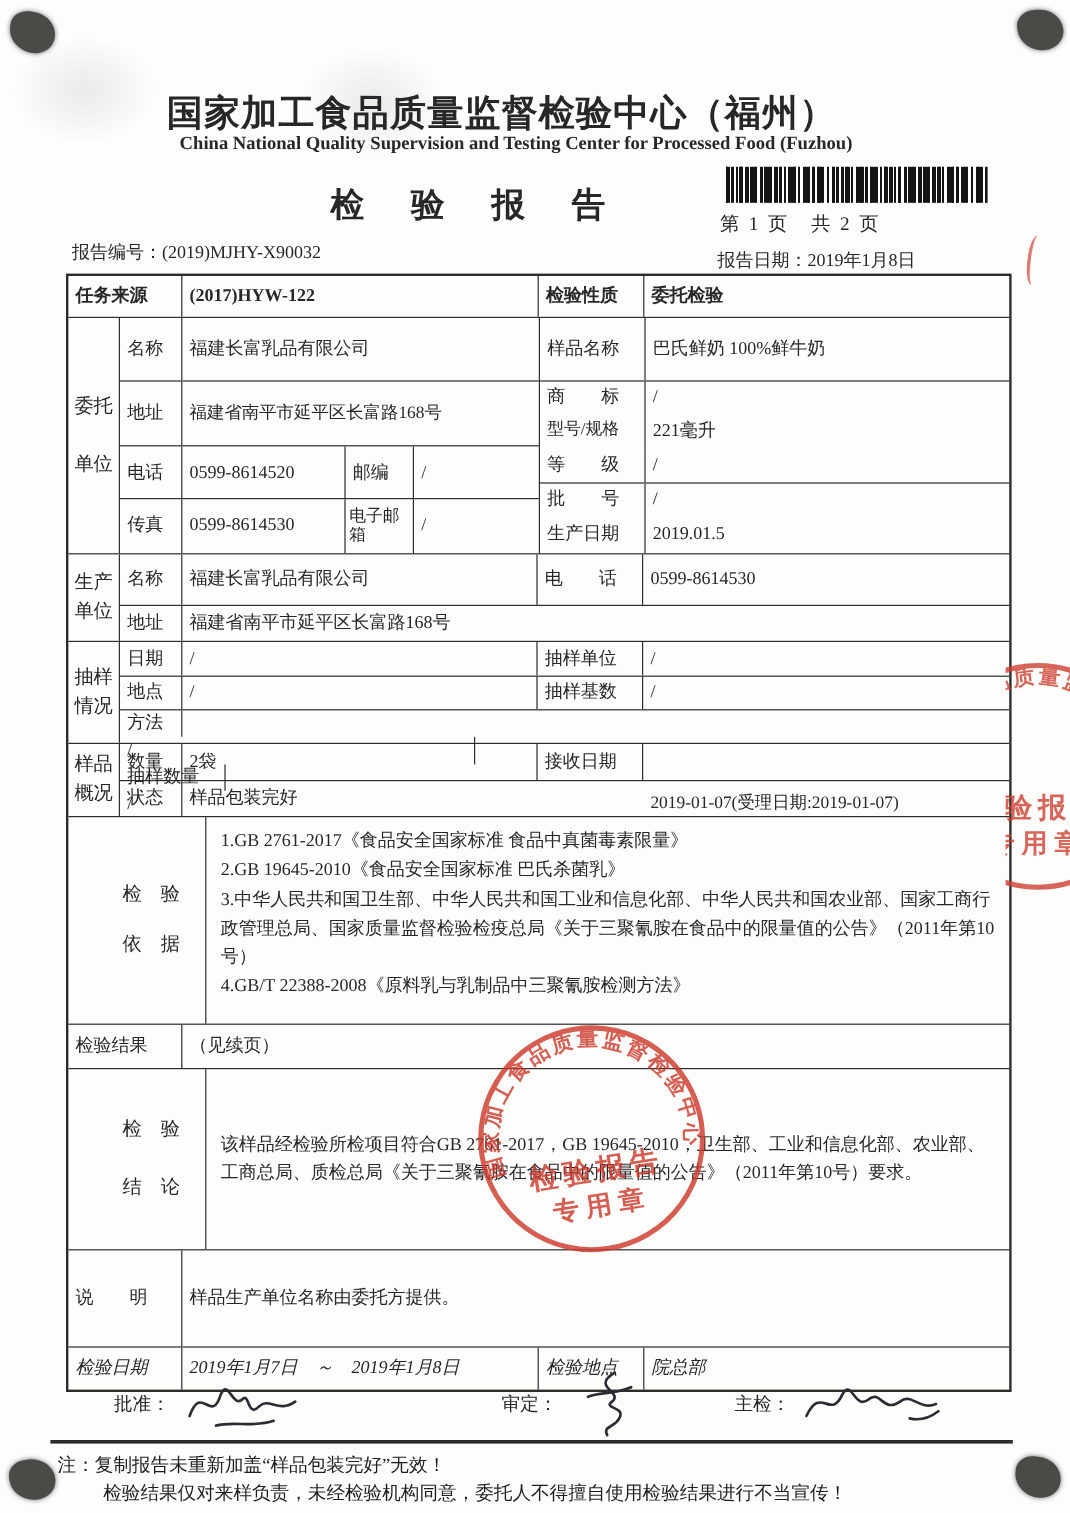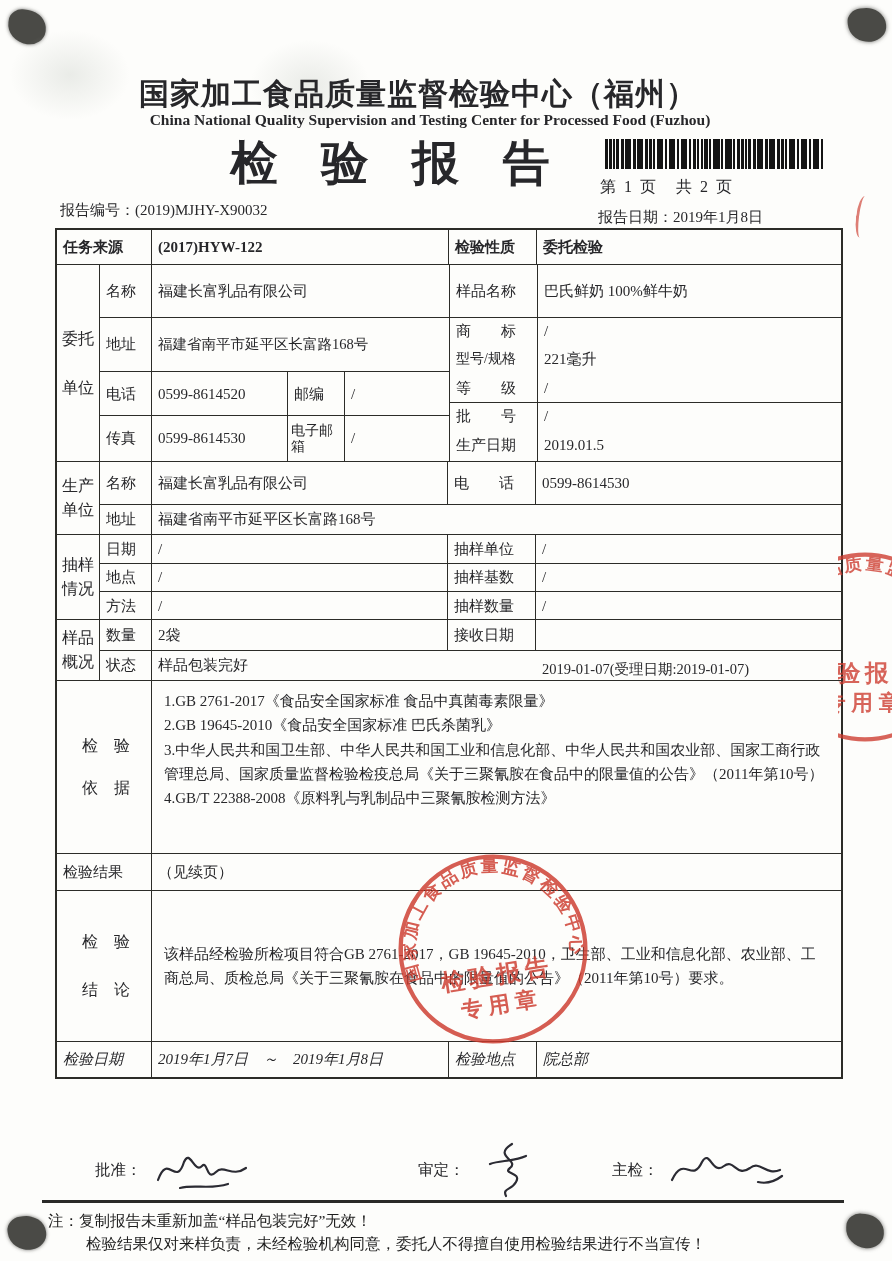--- a/index.html
+++ b/index.html
@@ -3,21 +3,21 @@
 <meta charset="utf-8">
 <style>
   html,body{margin:0;padding:0;background:#ffffff;}
   .page{position:relative;width:892px;height:1261px;background:#fdfdfb;overflow:hidden;
         font-family:"Liberation Serif","DejaVu Serif",serif;color:#27272a;}
   .abs{position:absolute;}
   .ctr{text-align:center;}
   
   .org-cn{left:0;top:74px;width:836px;font-size:30px;font-weight:bold;letter-spacing:1px;}
   .org-en{left:12px;top:111px;width:836px;font-size:15.5px;font-weight:bold;}
-  .title-cn{left:0;top:132px;width:780px;font-size:47px;font-weight:bold;letter-spacing:16px;text-indent:16px;}
+  .title-cn{left:0;top:152px;width:780px;font-size:28px;font-weight:bold;letter-spacing:16px;text-indent:16px;}
   .title-en{left:0;top:183px;width:780px;font-size:27px;font-weight:bold;letter-spacing:2px;}
   .barcode{left:605px;top:139px;width:218px;height:30px;
      background:
        repeating-linear-gradient(90deg,#141414 0 2px,transparent 2px 4px),
        repeating-linear-gradient(90deg,#141414 0 3px,transparent 3px 11px),
        repeating-linear-gradient(90deg,#141414 0 1px,transparent 1px 6px);}
   .pageinfo{left:600px;top:177px;font-size:16px;letter-spacing:2px;}
   .meta{font-size:15px;}
   .m-no{left:60px;top:201px;}
   .m-date{left:598px;top:208px;}
@@ -28,21 +28,21 @@
   .td{box-sizing:border-box;display:flex;align-items:center;padding:1px 6px;font-size:15px;line-height:1.35;}
   .br{border-right:1px solid #2c2c28;}
   .w95{width:95px;flex:none;} .w297{width:297px;flex:none;} .w88{width:88px;flex:none;justify-content:flex-start;}
   .w43{width:43px;flex:none;} .w52{width:52px;flex:none;} .w136{width:136px;flex:none;} .w57{width:57px;flex:none;}
   .fx{flex:1 1 auto;min-width:0;}
   .h34{height:34px;font-weight:bold;} .h36{height:36px;} .h35{height:35px;font-style:italic;}
   .col{display:flex;flex-direction:column;}
   .vcol{justify-content:center;text-align:center;padding:0 2px;font-size:16px;}
   .vcol .wrapbox{width:100%;line-height:24px;}
   .vspread{line-height:49px;}
-  .lab2{display:flex;flex-direction:column;justify-content:center;gap:20px;font-size:16px;padding-left:10px;}
+  .lab2{display:flex;flex-direction:column;justify-content:center;gap:20px;font-size:16px;padding-left:10px;margin-left:20px;}
   .smalllab{font-size:14px;line-height:1.15;}
   .content{display:block;padding:8px 12px;font-size:15px;line-height:1.62;}
   
   .stamp{color:#cd3a2d;}
   .stamp-main{left:394px;top:850px;width:198px;height:198px;transform:rotate(-9deg);opacity:.82;}
   .stamp-edge{left:838px;top:544px;width:54px;height:208px;overflow:hidden;opacity:.78;}
   .stamp-edge svg{width:198px;height:198px;margin-left:-72px;margin-top:4px;}
   .redmark{left:856px;top:196px;width:10px;height:42px;border-left:3px solid rgba(205,58,45,.65);
            border-radius:50%;transform:rotate(7deg);}
   
@@ -169,21 +169,21 @@
           <div class="td br" style="width:296px;flex:none;">/</div>
           <div class="td w88 br">抽样单位</div>
           <div class="td fx">/</div>
         </div>
         <div class="tr" style="height:28px;border-bottom:1px solid #2c2c28;">
           <div class="td w52 br">地点</div>
           <div class="td br" style="width:296px;flex:none;">/</div>
           <div class="td w88 br">抽样基数</div>
           <div class="td fx">/</div>
         </div>
-        <div class="tr" style="height:27px;border-bottom:none;">
+        <div class="tr" style="height:27px;border-bottom:none;flex-direction:column;">
           <div class="td w52 br">方法</div>
           <div class="td br" style="width:296px;flex:none;">/</div>
           <div class="td w88 br">抽样数量</div>
           <div class="td fx">/</div>
         </div>
       </div>
     </div>
 
     <div class="tr" style="height:60px;">
       <div class="td vcol w43 br" style="padding:0 3px;">
@@ -224,20 +224,24 @@
     <div class="tr" style="height:150px;">
       <div class="td w95 br lab2" style="gap:26px;">
         <div>检　验</div>
         <div>结　论</div>
       </div>
       <div class="fx content" style="display:flex;align-items:center;">
         <div>该样品经检验所检项目符合GB 2761-2017，GB 19645-2010，卫生部、工业和信息化部、农业部、工商总局、质检总局《关于三聚氰胺在食品中的限量值的公告》（2011年第10号）要求。</div>
       </div>
     </div>
 
+    <div class="tr" style="height:80px;">
+      <div class="td w95 br">说　　明</div>
+      <div class="td fx">样品生产单位名称由委托方提供。</div>
+    </div>
 
     <div class="tr h35">
       <div class="td w95 br">检验日期</div>
       <div class="td w297 br">2019年1月7日　～　2019年1月8日</div>
       <div class="td w88 br">检验地点</div>
       <div class="td fx">院总部</div>
     </div>
   </div>
 
   <div class="abs stamp stamp-main">

